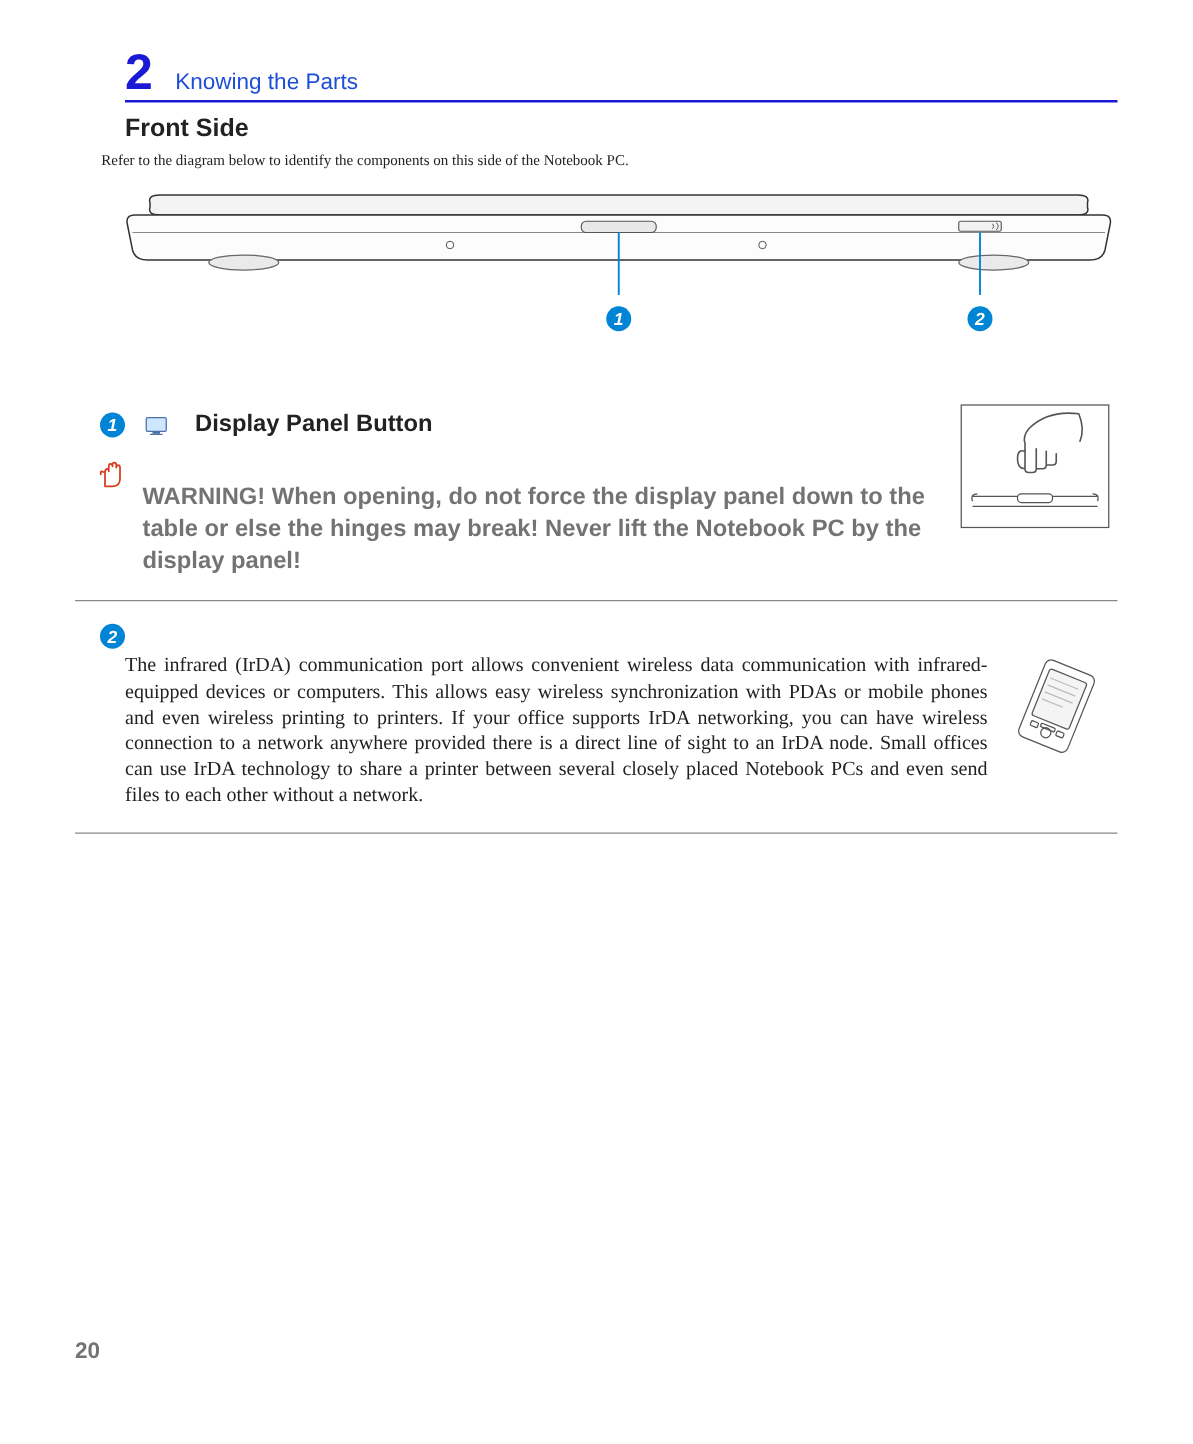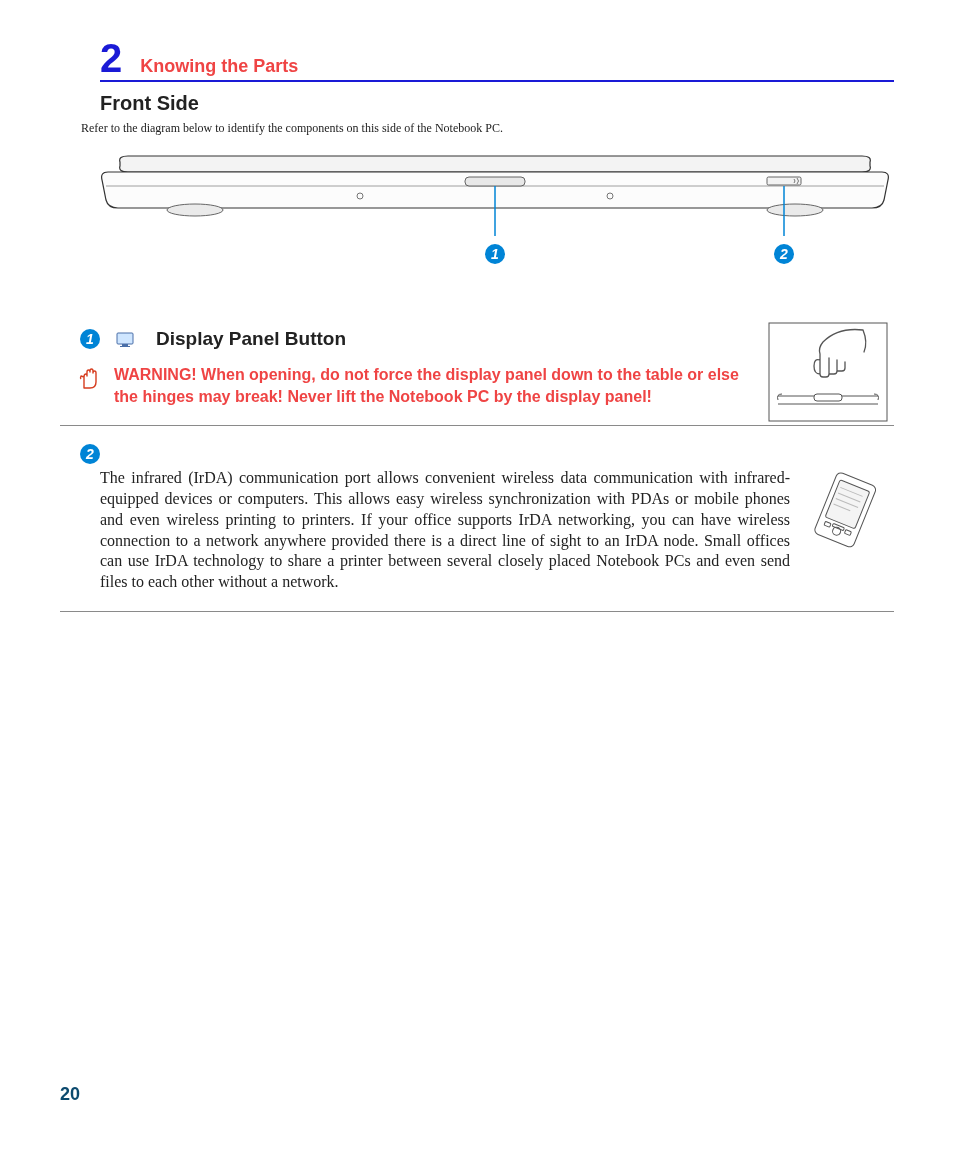--- a/index.html
+++ b/index.html
@@ -23,22 +23,22 @@
     font-family: Arial, Helvetica, sans-serif;
     font-size: 40px;
     font-weight: bold;
     color: #1a1ad6;
     margin-right: 18px;
     line-height: 1;
   }
   .chapter-title {
     font-family: Arial, Helvetica, sans-serif;
     font-size: 18px;
-    font-weight: bold;
-    color: #ef4444;
+    font-weight: normal;
+    color: #1d4ed8;
   }
   .section-title {
     font-family: Arial, Helvetica, sans-serif;
     font-size: 20px;
     font-weight: bold;
     color: #222;
     margin-left: 40px;
     margin-bottom: 6px;
   }
   .section-intro {
@@ -106,47 +106,48 @@
     margin-top: 14px;
     margin-left: 18px;
   }
   .warning-icon {
     color: #d63c1e;
     flex-shrink: 0;
     margin-top: 2px;
   }
   .warning-text {
     font-family: Arial, Helvetica, sans-serif;
-    font-size: 16px;
-    font-weight: bold;
-    color: #ef4444;
+    font-size: 19px;
+    font-weight: bold;
+    color: #737373;
     line-height: 1.35;
+    margin-top: 20px;
   }
   .hr {
     border: none;
     border-top: 1px solid #8a8a8a;
     margin: 12px 0 18px 0;
   }
   .illus-hand {
     position: absolute;
     right: 6px;
     top: -6px;
   }
   .illus-pda {
     float: right;
     margin: 4px 0 4px 12px;
   }
   .page-number {
     position: absolute;
-    bottom: 50px;
+    bottom: 64px;
     left: 60px;
     font-family: Arial, Helvetica, sans-serif;
     font-size: 18px;
     font-weight: bold;
-    color: #0c4a6e;
+    color: #737373;
   }
 </style>
 </head>
 <body>
 
 <div class="header-line">
   <span class="chapter-number">2</span>
   <span class="chapter-title">Knowing the Parts</span>
 </div>
 

